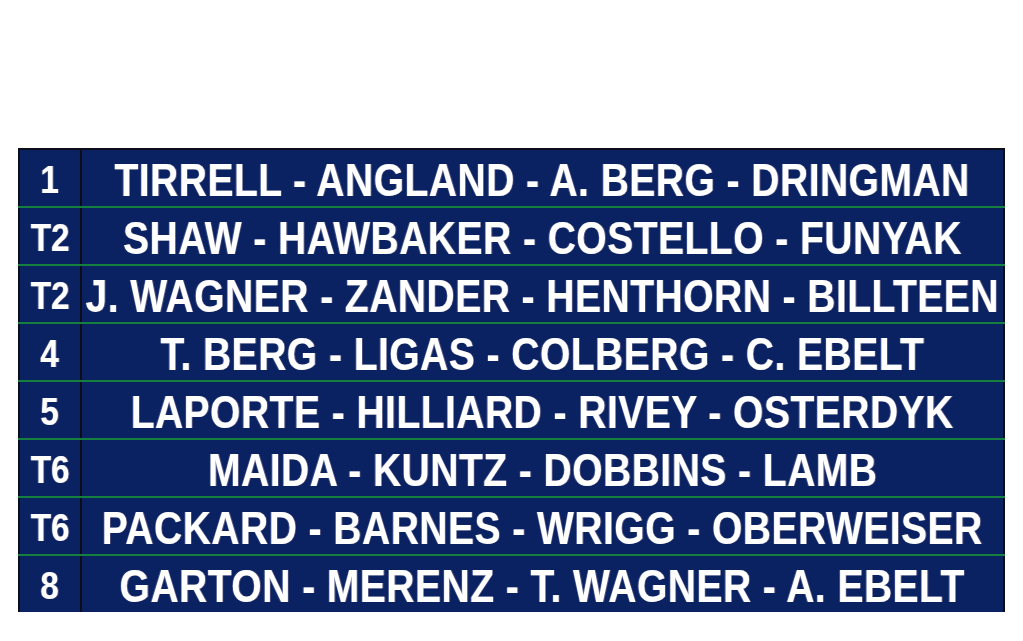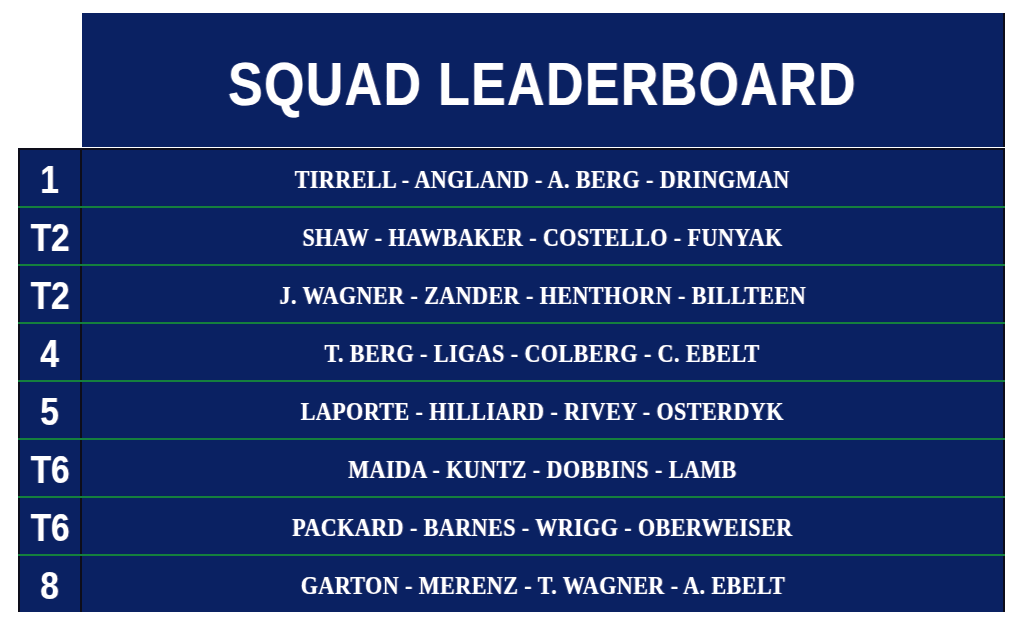--- a/index.html
+++ b/index.html
@@ -91,43 +91,40 @@
 
   .cell-team {
     flex: 1 1 auto;
     background: #0a2162;
     box-sizing: border-box;
     border-right: 2px solid #0d0d1a;
     display: flex;
     align-items: center;
     justify-content: center;
     color: #ffffff;
-    font-family: Liberation Serif, serif;
+    font-family: Liberation Sans, sans-serif;
     font-weight: bold;
-    font-size: 26px;
+    font-size: 46px;
     line-height: 1;
     white-space: nowrap;
     overflow: hidden;
     text-shadow: 1px 0 0 rgba(255,205,195,0.32), -1px 0 0 rgba(200,220,255,0.28);
   }
   .team-text {
     display: inline-block;
     transform: scaleX(0.85);
     padding-top: 3px;
     letter-spacing: 0.5px;
   }
 </style>
 </head>
 <body>
 
 <div id="board">
 
-  <div class="header-banner">
-    <div class="header-title">SQUAD LEADERBOARD</div>
-  </div>
 
   <div class="table">
 
     <div class="row">
       <div class="cell-rank">
           <span class="rank-text">1</span>
         </div>
       <div class="cell-team">
           <span class="team-text">TIRRELL - ANGLAND - A. BERG - DRINGMAN</span>
         </div>

